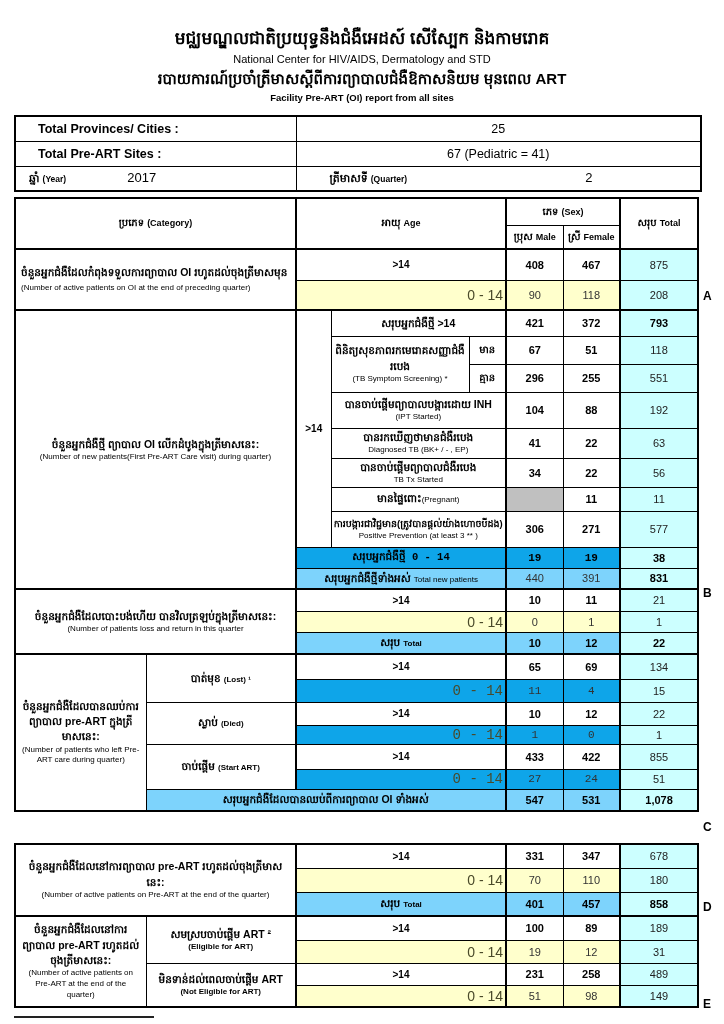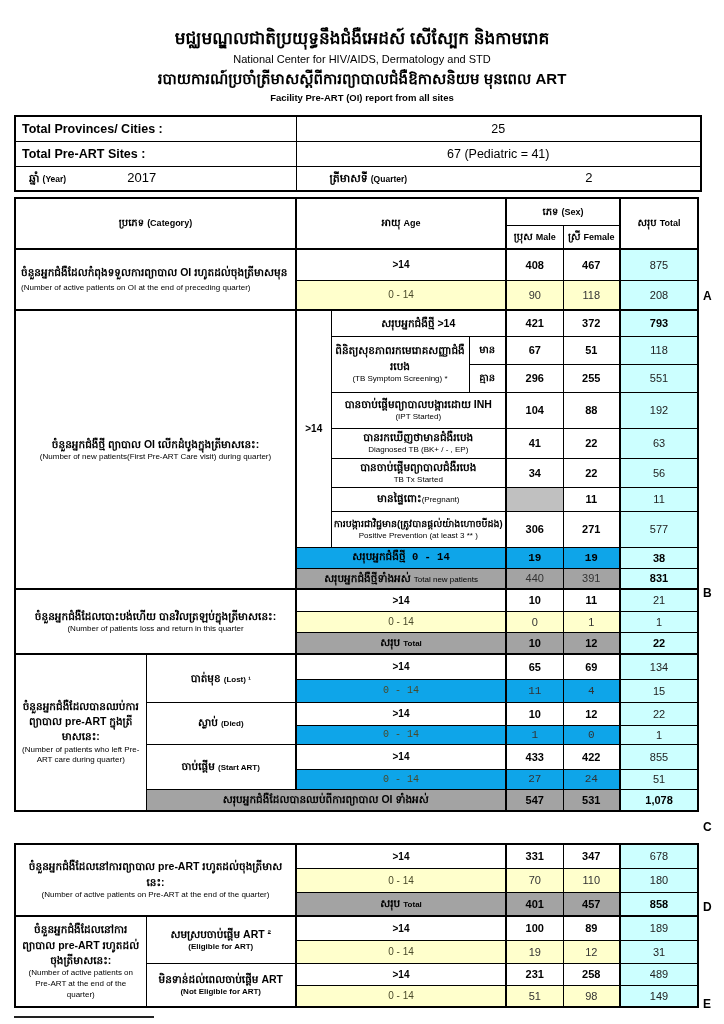--- a/index.html
+++ b/index.html
@@ -21,35 +21,35 @@
   tr.st > td { border-top:2px solid #000; }
   .bl2 { border-left:2px solid #000; }
 
   .km  { font-size:10.5px; font-weight:bold; line-height:1.45; }
   .en  { font-size:8px;  line-height:1.35; }
   .blk { display:block; }
   .cat { padding:2px 5px; }
   .cat.flow { text-align:left; }
   .sub { font-size:10px; font-weight:bold; }
   .age { font-size:10px; font-weight:bold; }
-  .age0 { font-size:10px; font-weight:normal; color:#4a4a2a; }
+  .age0 { font-size:14px; font-weight:normal; color:#4a4a2a;text-align:right; }
 
   .n  { font-weight:bold; }
   .nr { font-weight:normal; color:#333; }
   .t  { background:#CCFFFF; font-weight:normal; color:#222; }
   .tb { background:#CCFFFF; font-weight:bold; color:#000; }
   .y  { background:#FFFFCC; }
   .yb { background:#0ea5e9;font-family:Liberation Mono, monospace; }
-  .c  { background:#a3a3a3; }
+  .c  { background:#7dd3fc; }
   .g  { background:#C0C0C0; }
 
   
   .info { position:absolute; left:14px; top:115px; width:686px; }
   .info td { height:25px; }
-  .info .ilabel { text-align:left; font-size:12.5px; font-weight:bold; padding-left:6px; }
+  .info .ilabel { text-align:left; font-size:12.5px; font-weight:bold; padding-left:22px; }
   .info .ival  { font-size:12.5px; font-weight:normal; }
   .info .ir3l  { text-align:left; padding-left:5px; }
   .info .ir3l .yv { font-size:13px; margin-left:58px; }
   .info .ir3r  { text-align:left; padding-left:25px; }
   .info .ir3r .qv { font-size:13px; margin-left:175px; }
   .ikm { font-size:11px; font-weight:bold;margin-left:8px; }
   .ien { font-size:8.5px; font-weight:bold; }
 
   
   .main { position:absolute; left:14px; top:197px; width:683px; }

